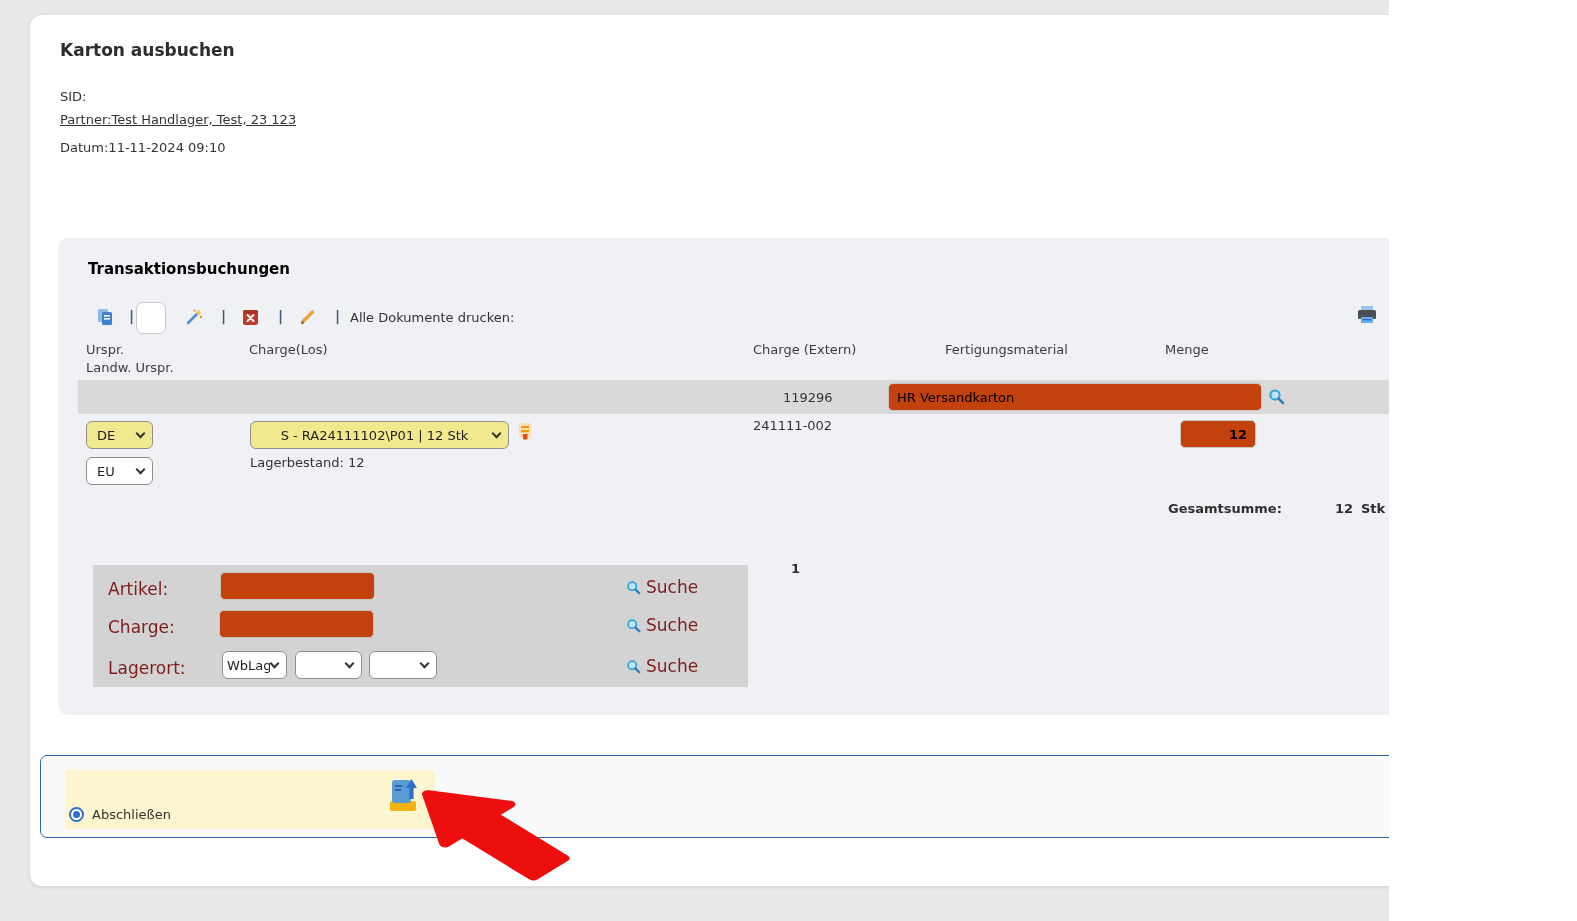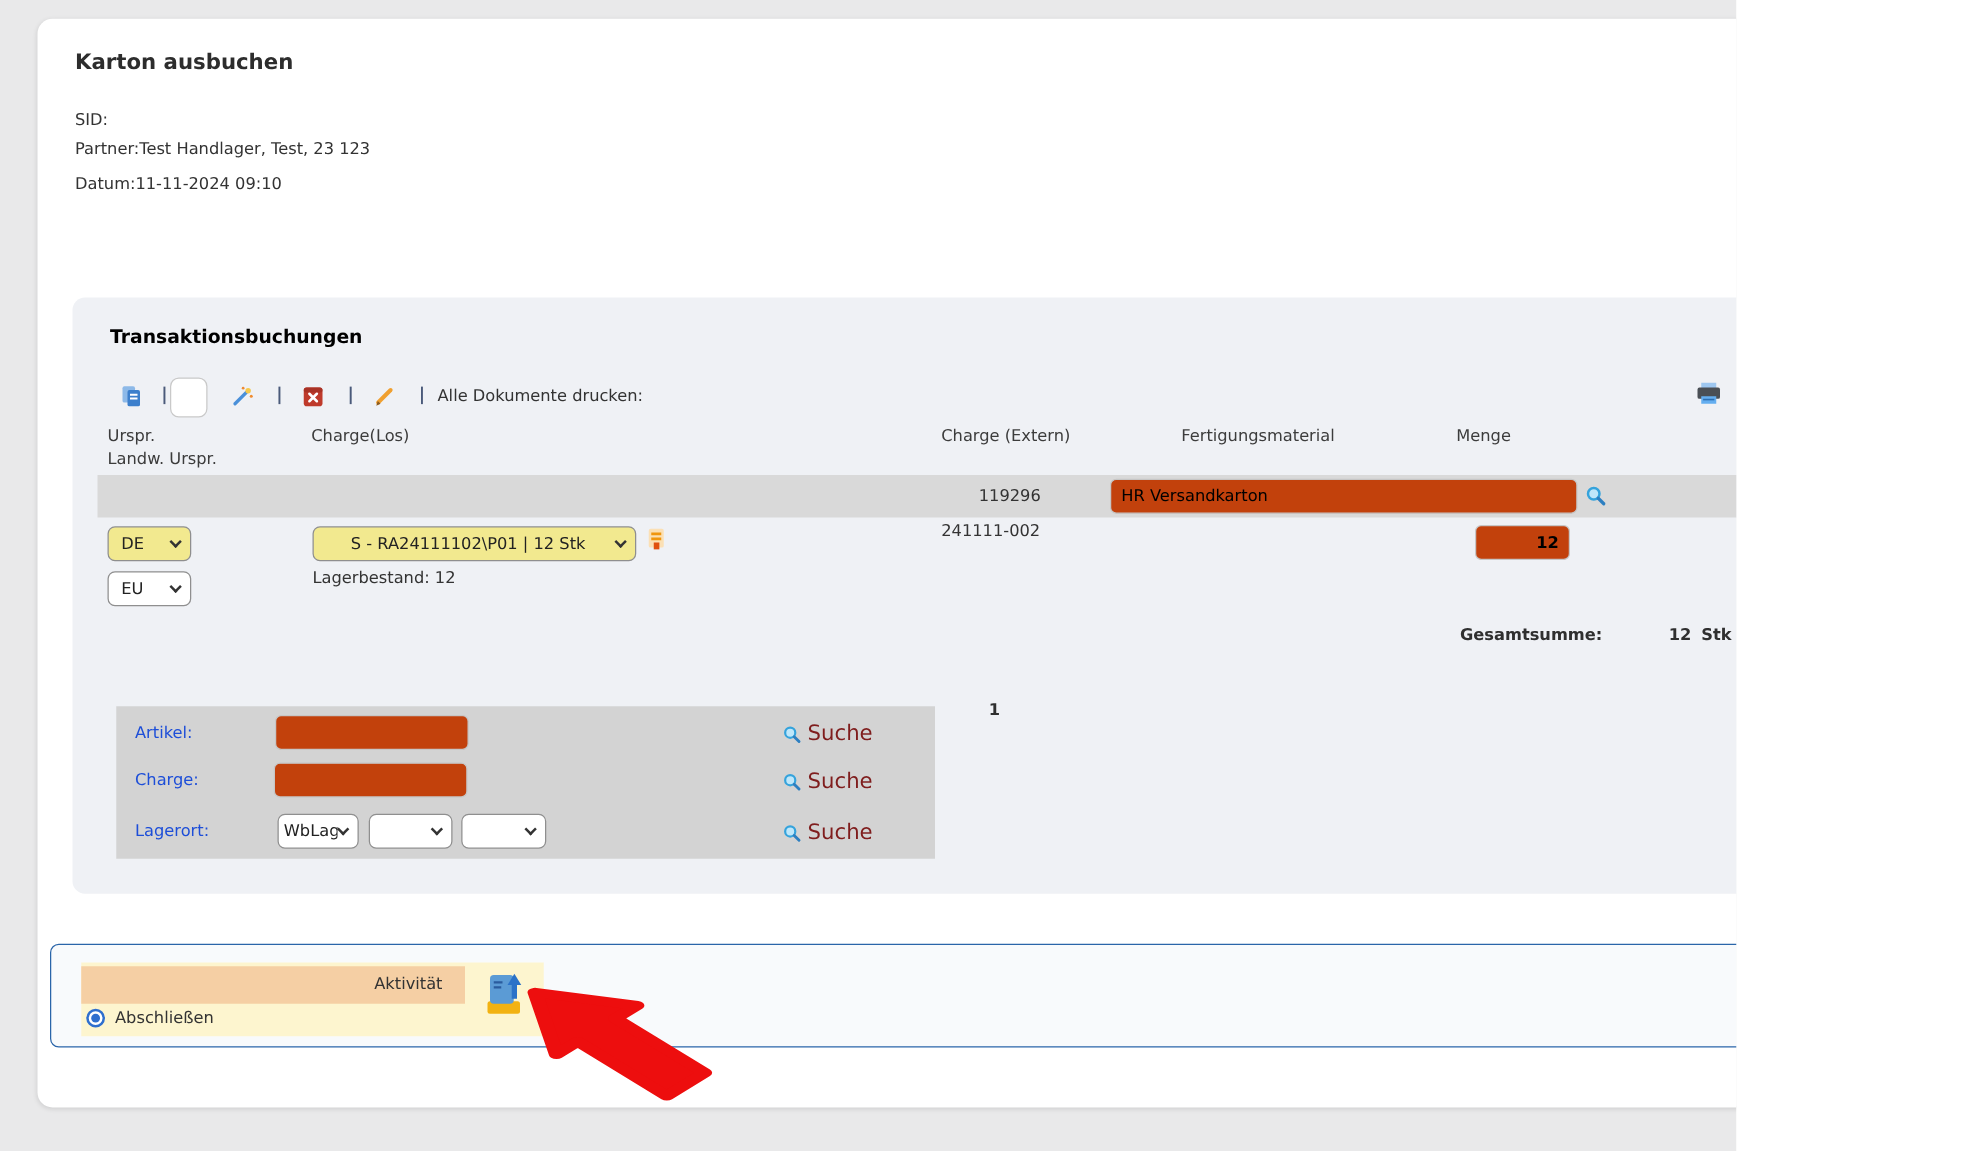--- a/index.html
+++ b/index.html
@@ -8,21 +8,21 @@
   .abs { position:absolute; }
 
   .card { position:absolute; left:30px; top:15px; width:1516px; height:871px;
           background:#ffffff; border-radius:12px; box-shadow:0 1px 4px rgba(0,0,0,.12); }
 
   .page-title { left:30px; top:25px; font-size:17px; font-weight:bold; color:#2d2d2d; }
   .gears-wrap { left:1455px; top:34px; width:32px; height:28px; cursor:pointer; }
 
   .info { font-size:13px; color:#333; }
   .info-sid { left:30px; top:74px; }
-  .info-partner { left:30px; top:97px; }
+  .info-partner { left:30px; top:97px;text-decoration:underline; }
   .info-datum { left:30px; top:125px; }
 
   .tabs { position:absolute; left:8px; top:157px; width:1500px; height:50px; display:flex; align-items:flex-end; }
   .tab { height:46px; display:flex; align-items:center; justify-content:center; cursor:pointer; }
   .tab-inactive { width:737px; background:#f7f8fa; font-size:14px; color:#444; }
   .tab-active { width:745px; background:#ffffff; font-size:15px; font-weight:bold; color:#333;
                 border-top:4px solid #cf6034; height:50px; }
 
   .panel { position:absolute; left:28px; top:223px; width:1442px; height:477px;
            background:#eff1f5; border-radius:10px; }
@@ -50,21 +50,21 @@
                     font-family:"DejaVu Sans",sans-serif; padding:0 20px 0 10px; background:#fff; cursor:pointer; }
   .selwrap.yellow select { background:#f2e98f; }
   .selwrap .chev { position:absolute; right:9px; top:9px; width:7px; height:7px;
                    border-right:2px solid #333; border-bottom:2px solid #333; transform:rotate(45deg);
                    pointer-events:none; }
   .sel-center select { text-align:center; }
 
   .bold13 { font-size:13px; font-weight:bold; color:#2f2f2f; }
 
   .search-box { left:35px; top:327px; width:655px; height:122px; background:#d3d3d3; }
-  .s-label { font-size:13px; color:#1d4ed8; }
+  .s-label { font-size:17px; color:#7f1d1d; }
   .s-input { width:155px; height:28px; }
   .suche { display:flex; align-items:center; gap:5px; font-size:17px; color:#7f1d1d; cursor:pointer; }
 
   .activity-box { position:absolute; left:40px; top:755px; width:1478px; height:83px;
                   border:1px solid #2a65a9; border-radius:7px; background:#f8fafc; }
   .yellow-panel { position:absolute; left:24px; top:14px; width:370px; height:59px; background:#fdf5cf; }
   .peach-bar { position:absolute; left:0; top:3px; width:307px; height:30px; background:#f5cfa4;
                font-size:13px; color:#333; text-align:right; line-height:30px; padding-right:18px; }
   .radio-row { position:absolute; left:4px; top:37px; display:flex; align-items:center; gap:8px;
                font-size:13px; color:#333; cursor:pointer; }
@@ -237,21 +237,20 @@
             <line x1="10.6" y1="10.6" x2="15" y2="15" stroke="#2d7fc1" stroke-width="2.6" stroke-linecap="round"></line>
           </svg>
           <span>Suche</span>
         </div>
       </div>
     </div>
   </div>
 
   <div class="activity-box">
     <div class="yellow-panel">
-      <div class="peach-bar">Aktivität</div>
       <label class="radio-row">
         <span class="radio"></span>
         <span>Abschließen</span>
       </label>
       <div class="outbox-wrap">
         <svg width="32" height="38" viewBox="0 0 32 38">
           <rect x="3" y="24" width="26" height="10" rx="2" fill="#f2b212"></rect>
           <rect x="5" y="3" width="19" height="23" rx="3" fill="#5b9bd5"></rect>
           <rect x="8" y="8" width="7" height="1.8" fill="#2a5c9e"></rect>
           <rect x="8" y="12" width="6" height="1.8" fill="#2a5c9e"></rect>

